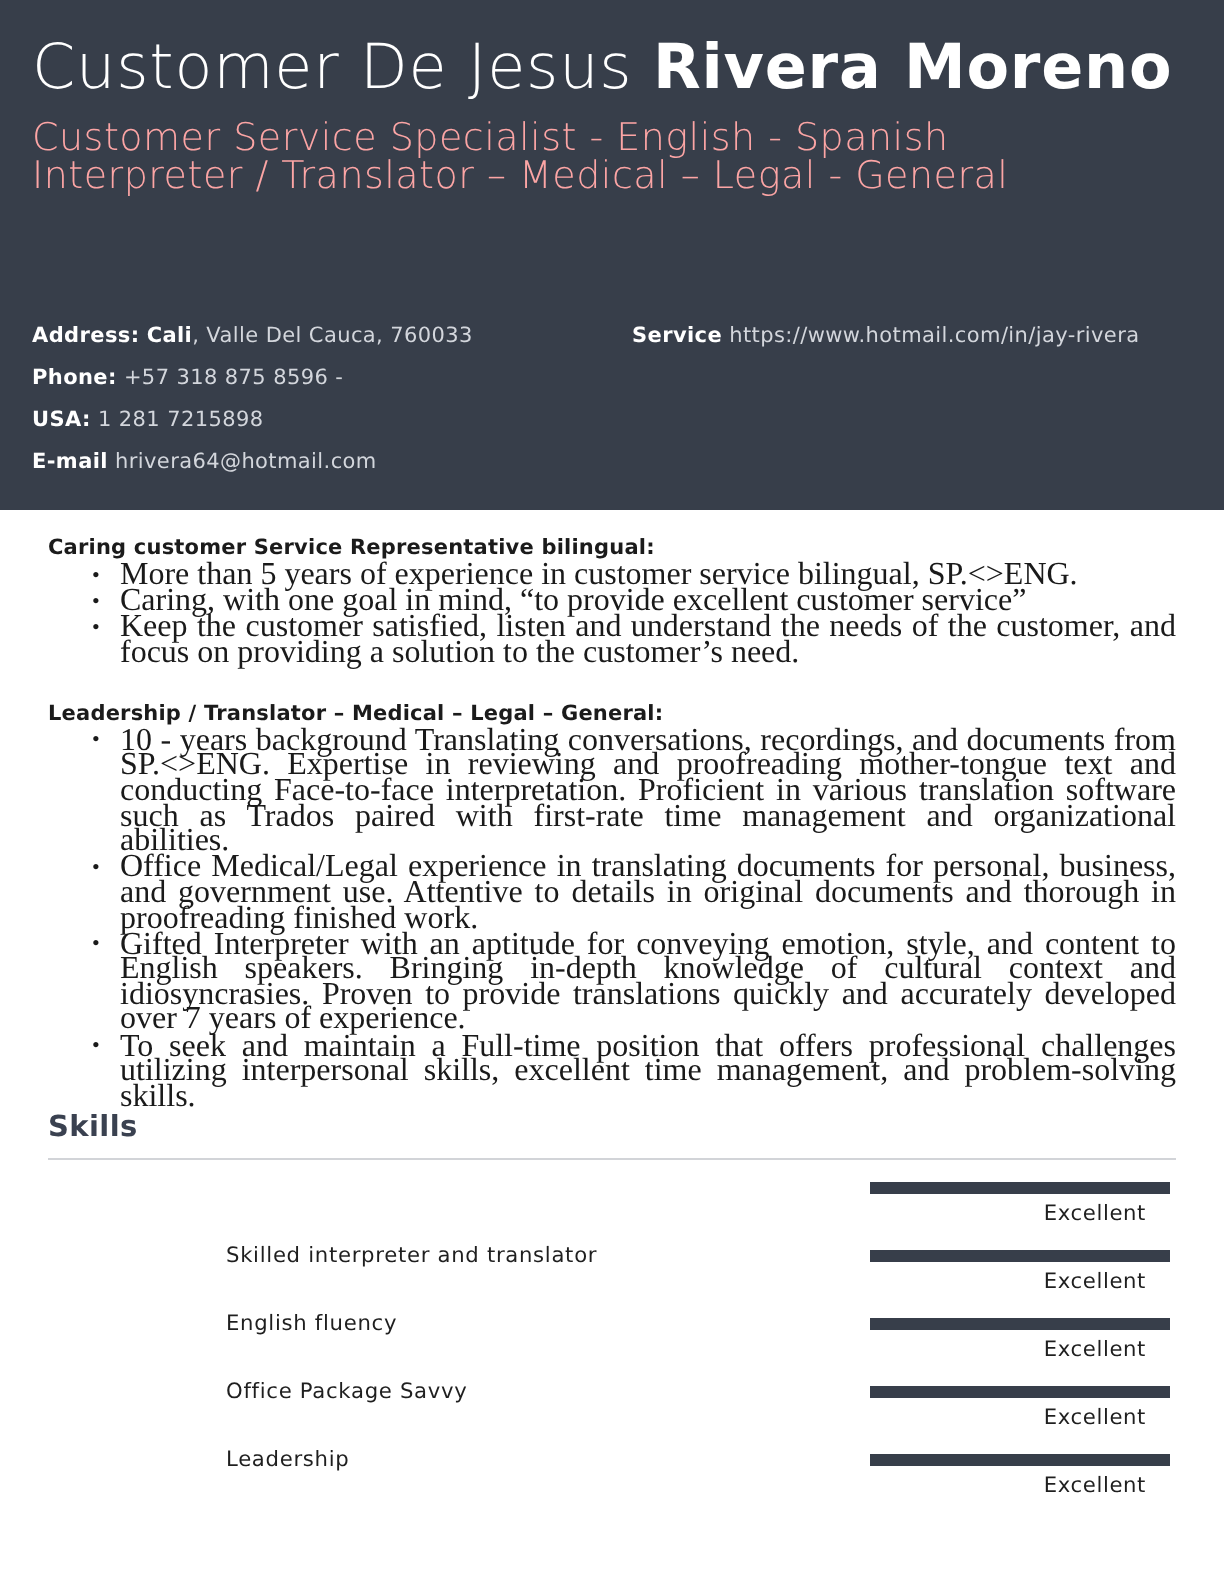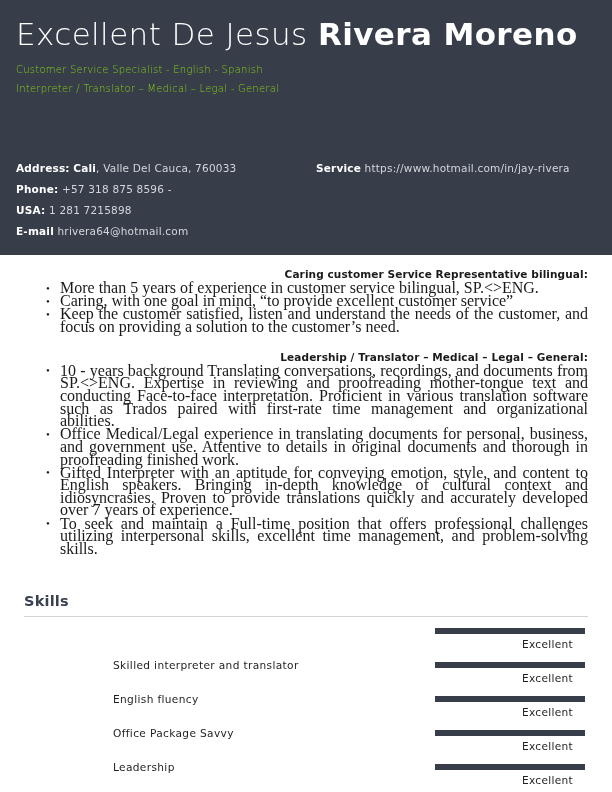--- a/index.html
+++ b/index.html
@@ -24,24 +24,24 @@
     line-height:41px;
     color:#ffffff;
     letter-spacing:0.4px;
     white-space:nowrap;
   }
   .name-light { font-weight:300; }
   .name-bold  { font-weight:700; }
 
   .subtitle {
     font-family:"DejaVu Sans", sans-serif;
-    font-size:10px;
+    font-size:19px;
     line-height:19px;
     font-weight:300;
-    color:#84cc16;
+    color:#fca5a5;
     letter-spacing:0.25px;
     margin-top:5px;
   }
 
   .contact-grid {
     position:absolute;
     left:16px;
     top:158px;
     width:576px;
   }
@@ -66,21 +66,20 @@
   
   .body-wrap { padding:13px 24px 0 24px; }
 
   .sec-head {
     font-family:"DejaVu Sans", sans-serif;
     font-size:10.5px;
     font-weight:700;
     color:#1b1b1b;
     letter-spacing:0.1px;
     margin-bottom:2px;
-    text-align:right;
   }
   ul.bullets {
     list-style:none;
     margin:0 0 0 22px;
   }
   ul.bullets li {
     font-family:"Liberation Serif", serif;
     font-size:16px;
     line-height:12.6px;
     color:#1a1a1a;
@@ -92,21 +91,21 @@
   ul.bullets li::before {
     content:"\2022";
     position:absolute;
     left:0;
     top:-0.5px;
     font-size:11px;
   }
   .gap-sections { height:17px; }
 
   
-  .skills-block { margin-top:38px; }
+  .skills-block { }
   .skills-title {
     font-family:"DejaVu Sans", sans-serif;
     font-size:14.5px;
     font-weight:700;
     color:#3a4150;
     letter-spacing:0.2px;
     padding-left:0px;
     margin-bottom:7px;
   }
   .skills-rule {
@@ -150,21 +149,21 @@
     color:#1f1f1f;
     letter-spacing:0.3px;
   }
 </style>
 </head>
 <body>
 
 <div class="header">
 
   <div class="name-line">
-    <span class="name-light">Excellent De Jesus </span><span class="name-bold">Rivera Moreno</span>
+    <span class="name-light">Customer De Jesus </span><span class="name-bold">Rivera Moreno</span>
   </div>
 
   <div class="subtitle">
     <div>Customer Service Specialist - English - Spanish</div>
     <div>Interpreter / Translator – Medical – Legal - General</div>
   </div>
 
   <div class="contact-grid">
 
     <div class="contact-row">

